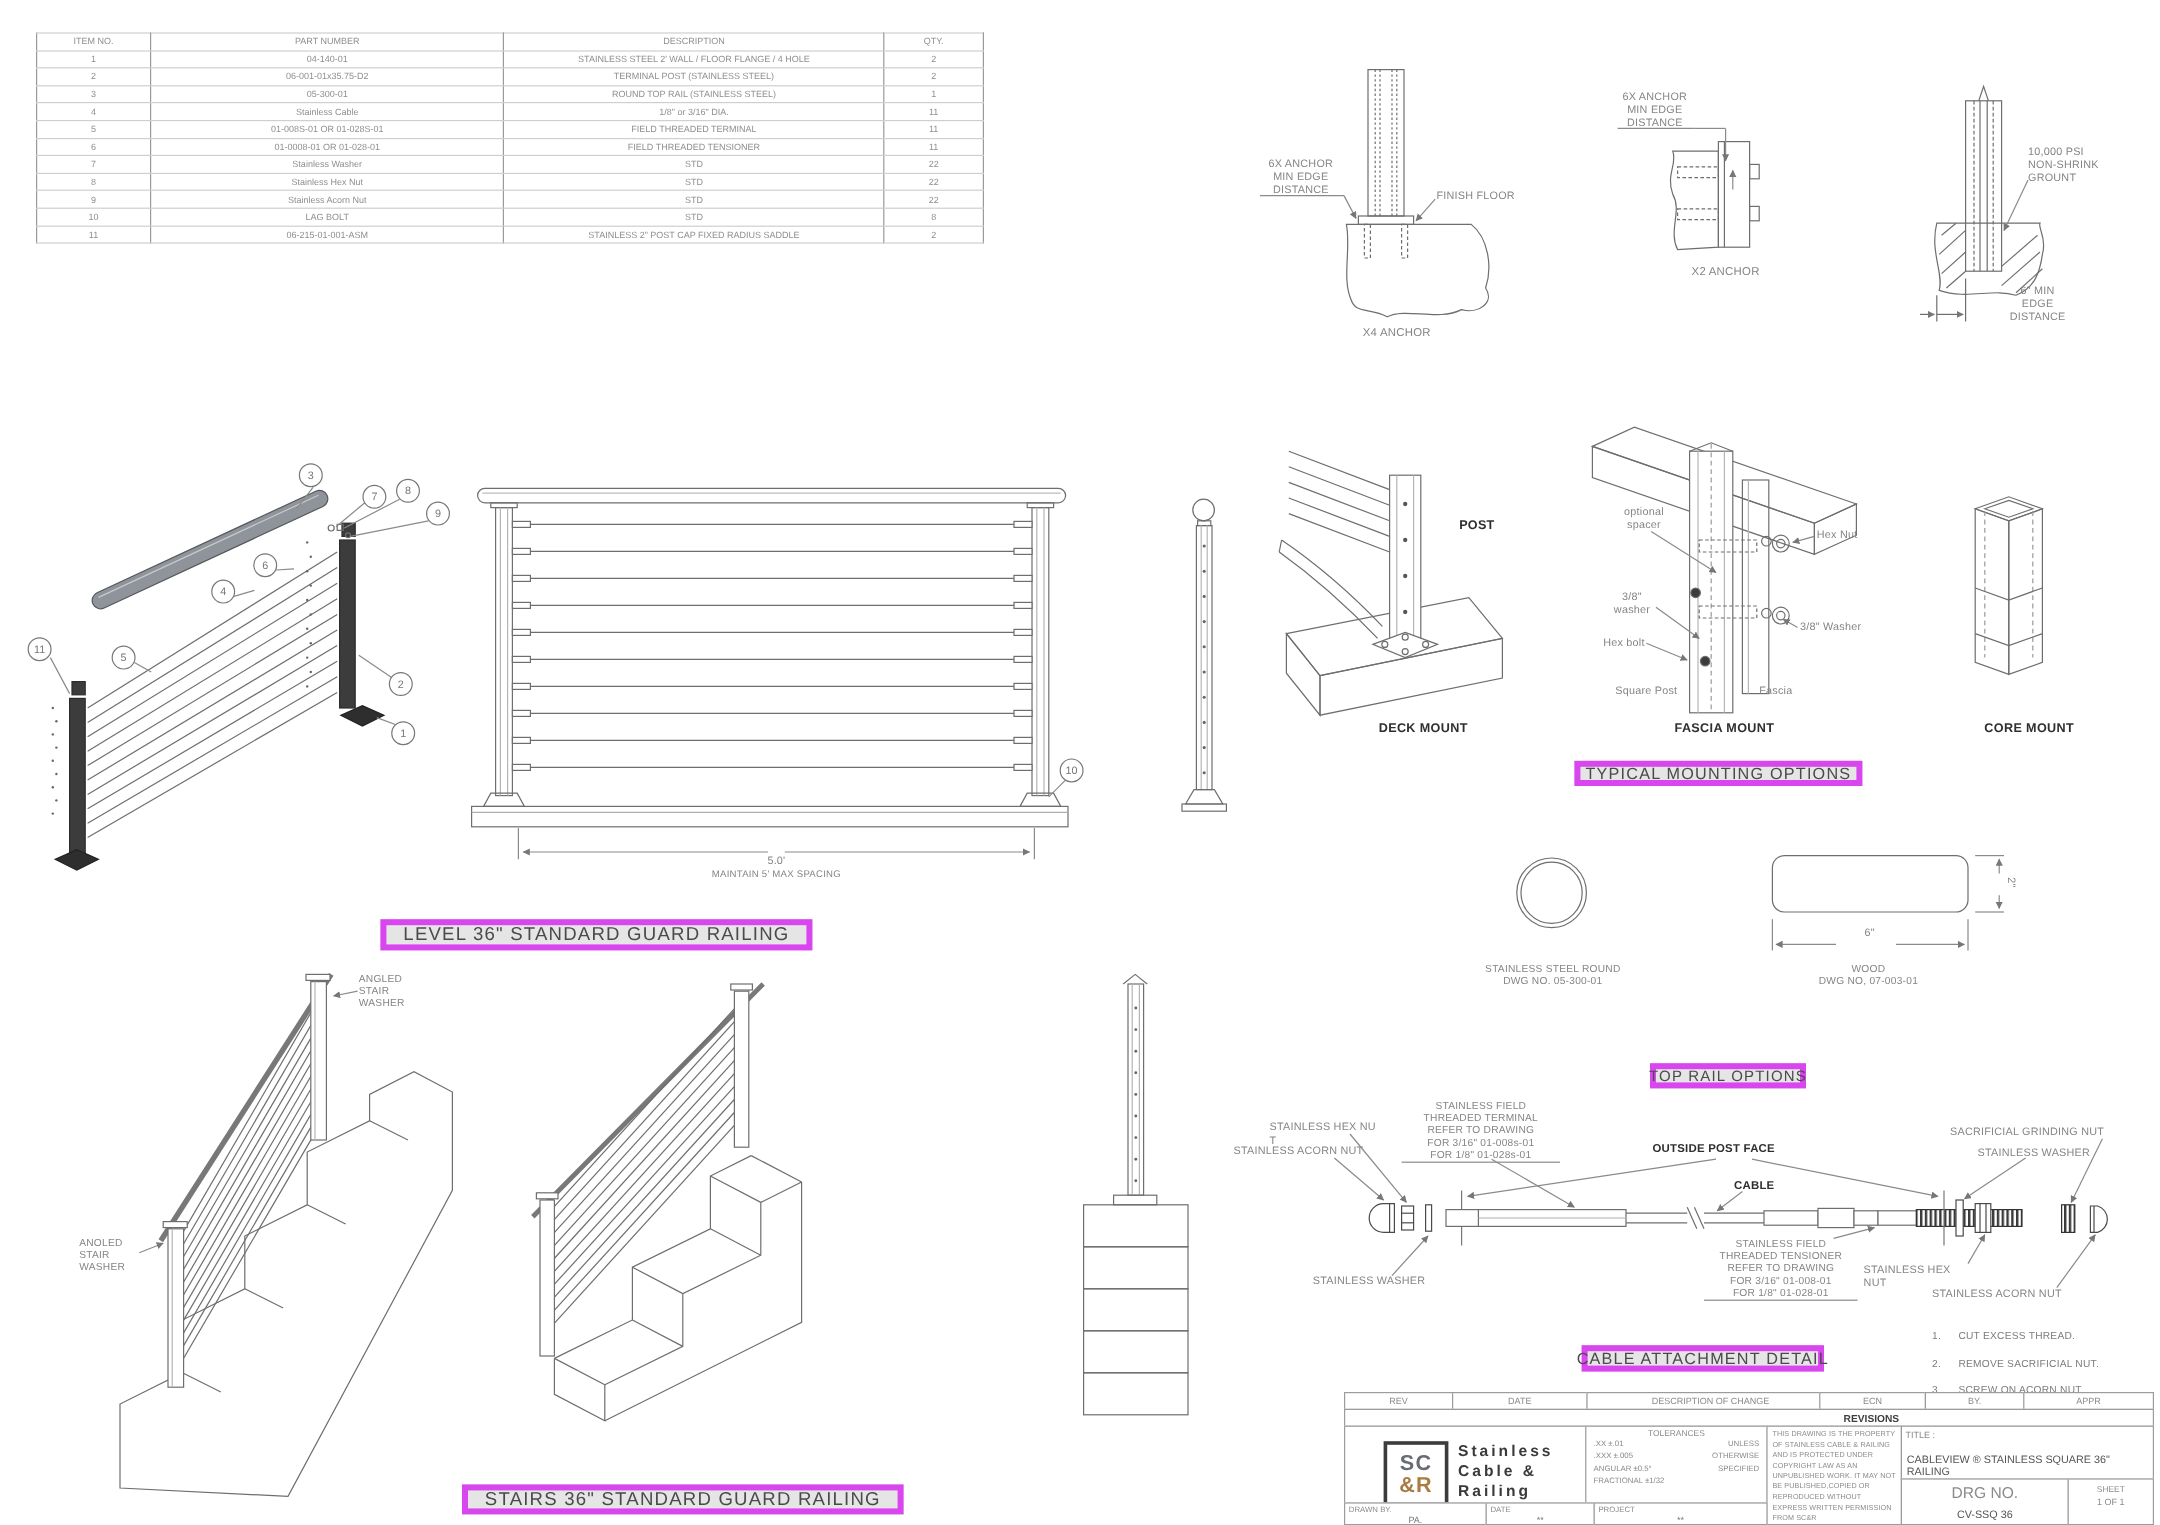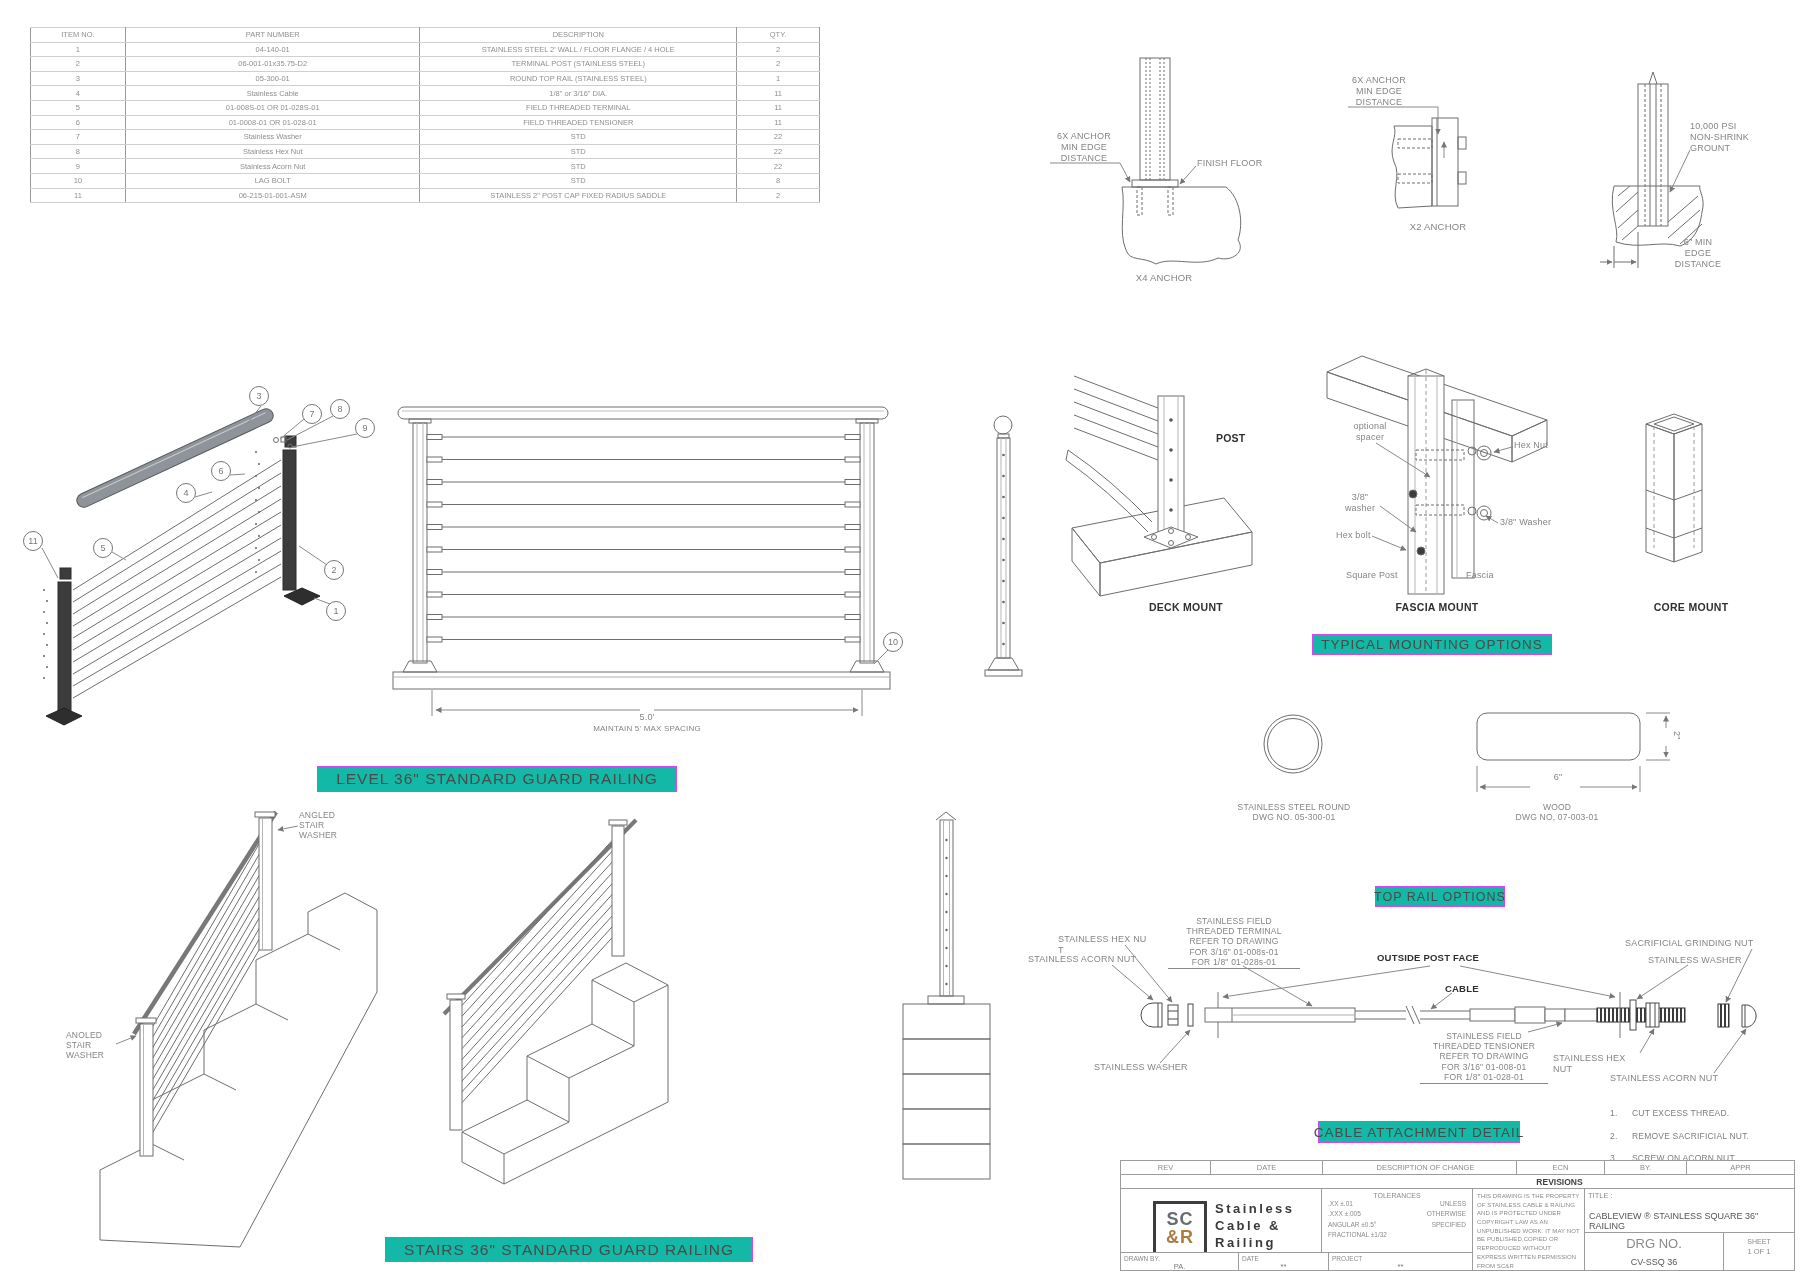--- a/index.html
+++ b/index.html
@@ -11,21 +11,21 @@
   svg.linework { position:absolute; left:0; top:0; }
   .lbl { position:absolute; font-size:9px; line-height:1.2; color:#858585; white-space:pre-line; letter-spacing:.2px; }
   .ctr { text-align:center; }
   .b   { font-weight:bold; color:#2f2f2f; }
   .ul  { text-underline-offset:2px; }
   .s85 { font-size:8.5px; }
   .s8  { font-size:8px; }
   .cap { font-weight:bold; color:#2f2f2f; font-size:10.5px; letter-spacing:.3px; }
   .note-block { border-bottom:1px solid #8a8a8a; padding-bottom:1px; font-size:8.5px; }
   .box-title {
-    position:absolute; border:1px solid #d946ef; color:#4a4a4a; background:#14b8a6;
+    position:absolute; border:5px solid #d946ef; color:#4a4a4a; background:#e5e5e5;
     display:flex; align-items:center; justify-content:center; letter-spacing:1px; white-space:nowrap;
   }
   .balloon {
     position:absolute; width:20px; height:20px; border:1px solid #777; border-radius:50%;
     font-size:9px; color:#777; display:flex; align-items:center; justify-content:center; background:#fff;
   }
   table.parts { position:absolute; left:30px; top:27px; width:790px; border-collapse:collapse;
     font-size:7.5px; color:#8f8f8f; border:1px solid #9a9a9a; }
   table.parts th, table.parts td { border-left:1px solid #9a9a9a; border-right:1px solid #9a9a9a;
     border-top:1px solid #cfcfcf; border-bottom:1px solid #cfcfcf;

